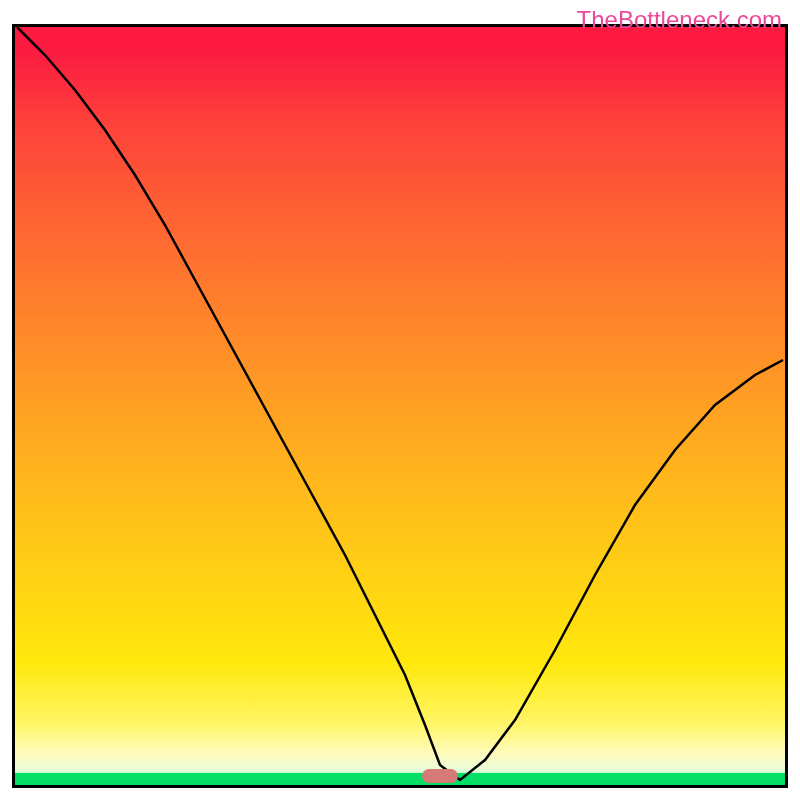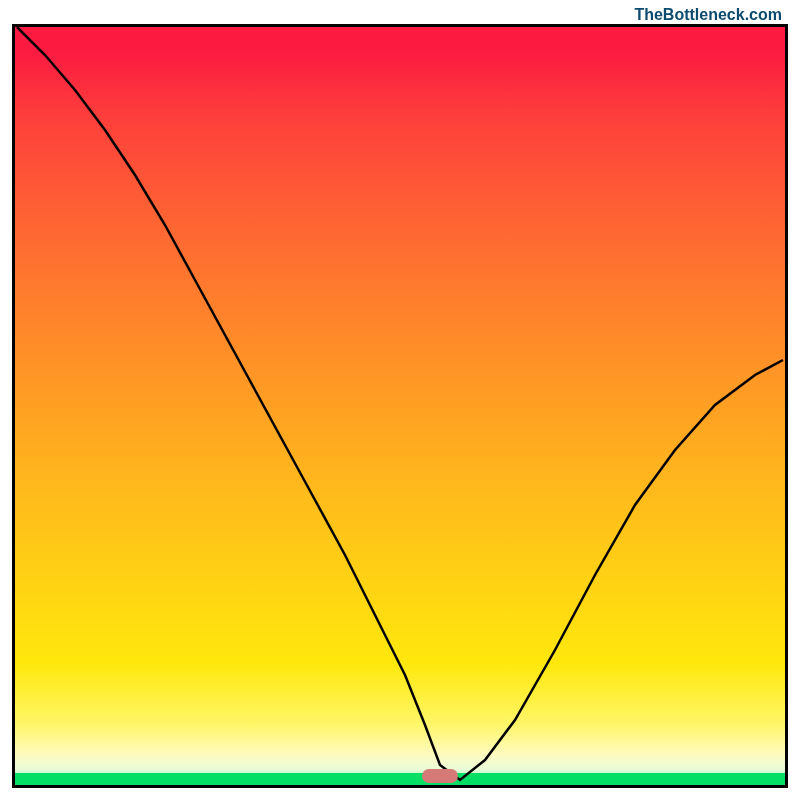--- a/index.html
+++ b/index.html
@@ -11,23 +11,23 @@
       width: 800px;
       height: 800px;
       background: #ffffff;
       position: relative;
       font-family: Arial, sans-serif;
     }
     .chart-watermark {
       position: absolute;
       top: 6px;
       right: 18px;
-      font-size: 16px;
-      font-weight: bold;
-      color: #0c4a6e;
+      font-size: 24px;
+      font-weight: normal;
+      color: #ec4899;
       z-index: 20;
       font-family: Arial, sans-serif;
     }
     .chart-frame {
       position: absolute;
       top: 24px;
       left: 12px;
       width: 776px;
       height: 764px;
       border: 3px solid #000000;

